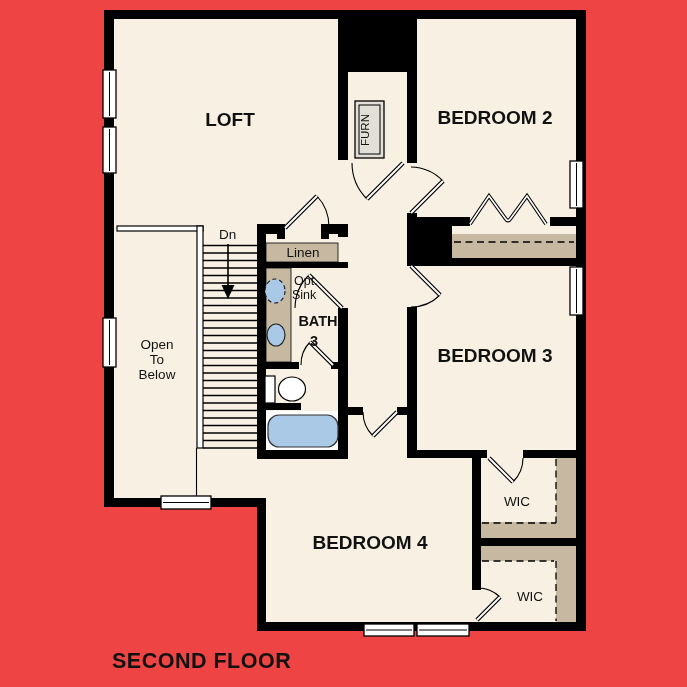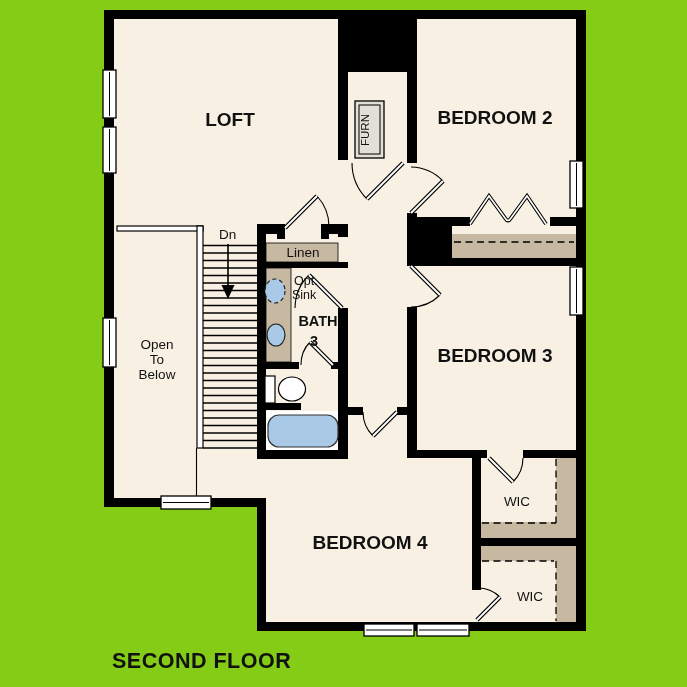--- a/index.html
+++ b/index.html
@@ -1,16 +1,16 @@
 <!DOCTYPE html>
 <html><head>
 <meta charset="utf-8">
 <style>
   html,body{margin:0;padding:0;background:#fff;}
-  .stage{position:relative;width:687px;height:687px;background:#84cc16;overflow:hidden;
+  .stage{position:relative;width:687px;height:687px;background:#ef4444;overflow:hidden;
          font-family:"Liberation Sans",sans-serif;}
   svg{position:absolute;left:0;top:0;}
   text{fill:#111;}
   .room-label{font-family:"Liberation Sans",sans-serif;font-weight:bold;font-size:19px;}
   .bath-label{font-family:"Liberation Sans",sans-serif;font-weight:bold;font-size:14.5px;}
   .small-label{font-family:"Liberation Sans",sans-serif;font-size:13.5px;}
   .tiny-label{font-family:"Liberation Sans",sans-serif;font-size:12.5px;}
   .furn-label{font-family:"Liberation Sans",sans-serif;font-size:11.5px;}
   .title-label{font-family:"Liberation Sans",sans-serif;font-weight:bold;font-size:21.5px;letter-spacing:.5px;}
   .wall{fill:#000;}

